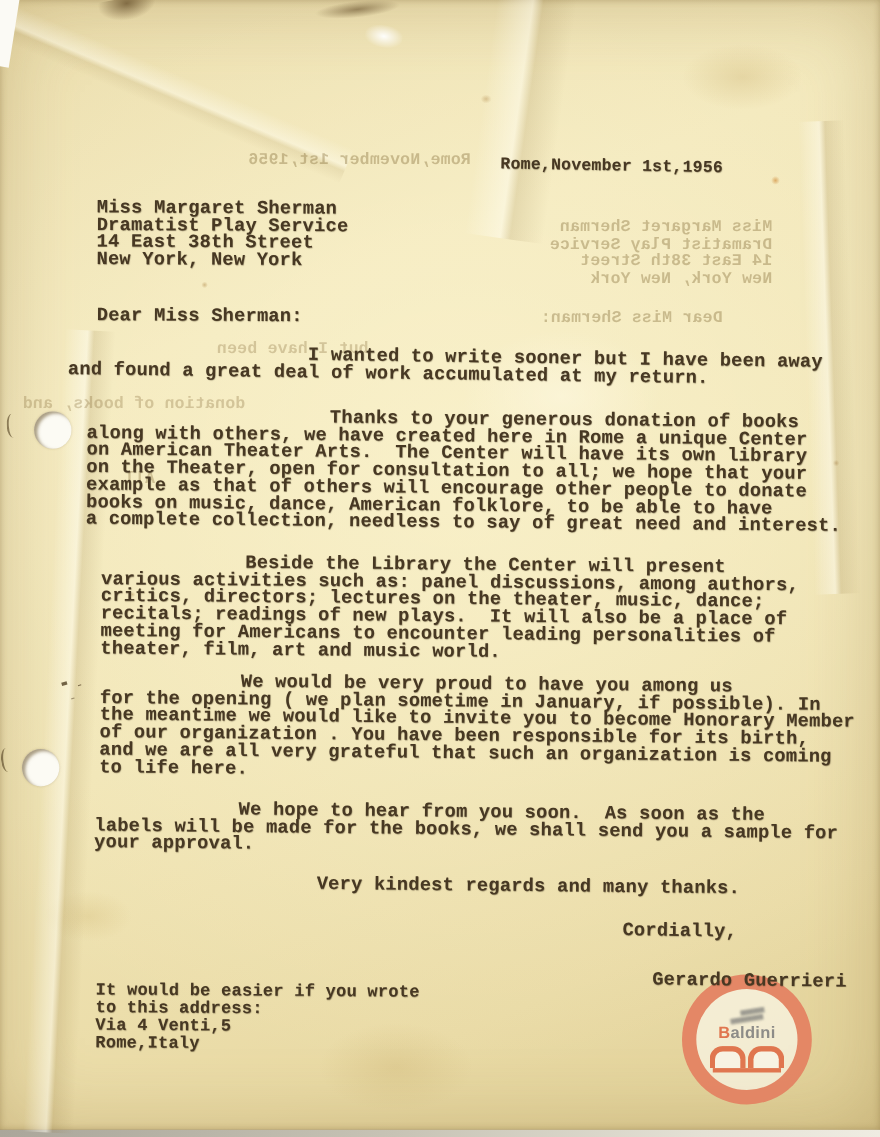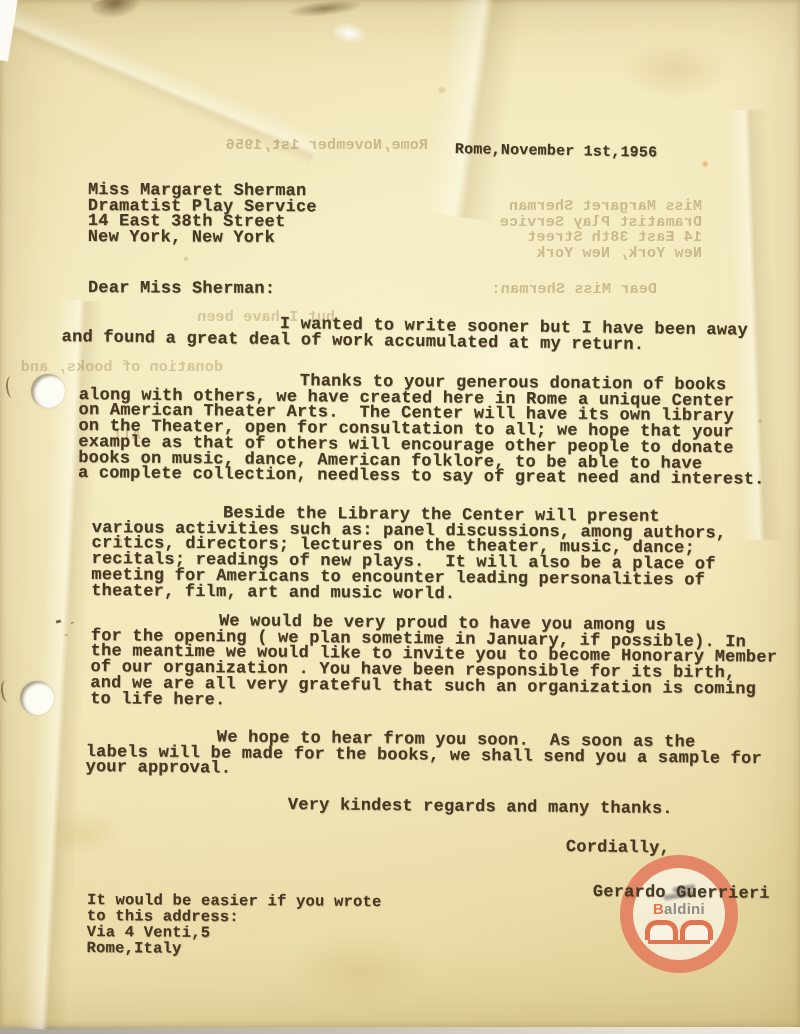--- a/index.html
+++ b/index.html
@@ -88,21 +88,21 @@
   .p2{left:79px;top:371px;text-indent:221px;transform:rotate(.55deg);}
   .p3{left:92px;top:504px;text-indent:131px;transform:rotate(.5deg);}
   .p4{left:91px;top:612px;text-indent:128px;transform:rotate(.55deg);}
   .p5{left:86px;top:728px;text-indent:131px;transform:rotate(.6deg);}
   .regards{left:288px;top:797px;transform:rotate(.6deg);}
   .closing{left:566px;top:839px;transform:rotate(.8deg);}
   .signature{left:593px;top:884px;z-index:4;transform:rotate(.6deg);}
   .postscript{left:87px;top:892px;font-size:15.5px;line-height:16px;transform:rotate(.4deg);}
 
   .stamp{
-    position:absolute;left:620px;top:855px;width:118px;height:118px;border-radius:50%;
+    position:absolute;left:620px;top:886px;width:118px;height:118px;border-radius:50%;
     background:rgba(253,251,245,.6);
     border:13px solid rgba(224,116,82,.85);
     box-sizing:border-box;z-index:2;
     display:flex;flex-direction:column;align-items:center;justify-content:center;
   }
   .stamp-smudge{width:30px;height:5px;background:rgba(128,128,124,.75);filter:blur(1px);transform:rotate(-9deg);margin:1px 0;}
   .stamp-smudge.s1{width:22px;margin-left:10px;}
   .stamp-label{font-family:"Liberation Sans","DejaVu Sans",sans-serif;font-weight:bold;font-size:15px;color:#8d8c88;letter-spacing:.3px;margin-top:1px;}
   .stamp-label .ini{color:#e0764f;}
   .stamp-book{margin-top:3px;text-align:center;line-height:0;}

